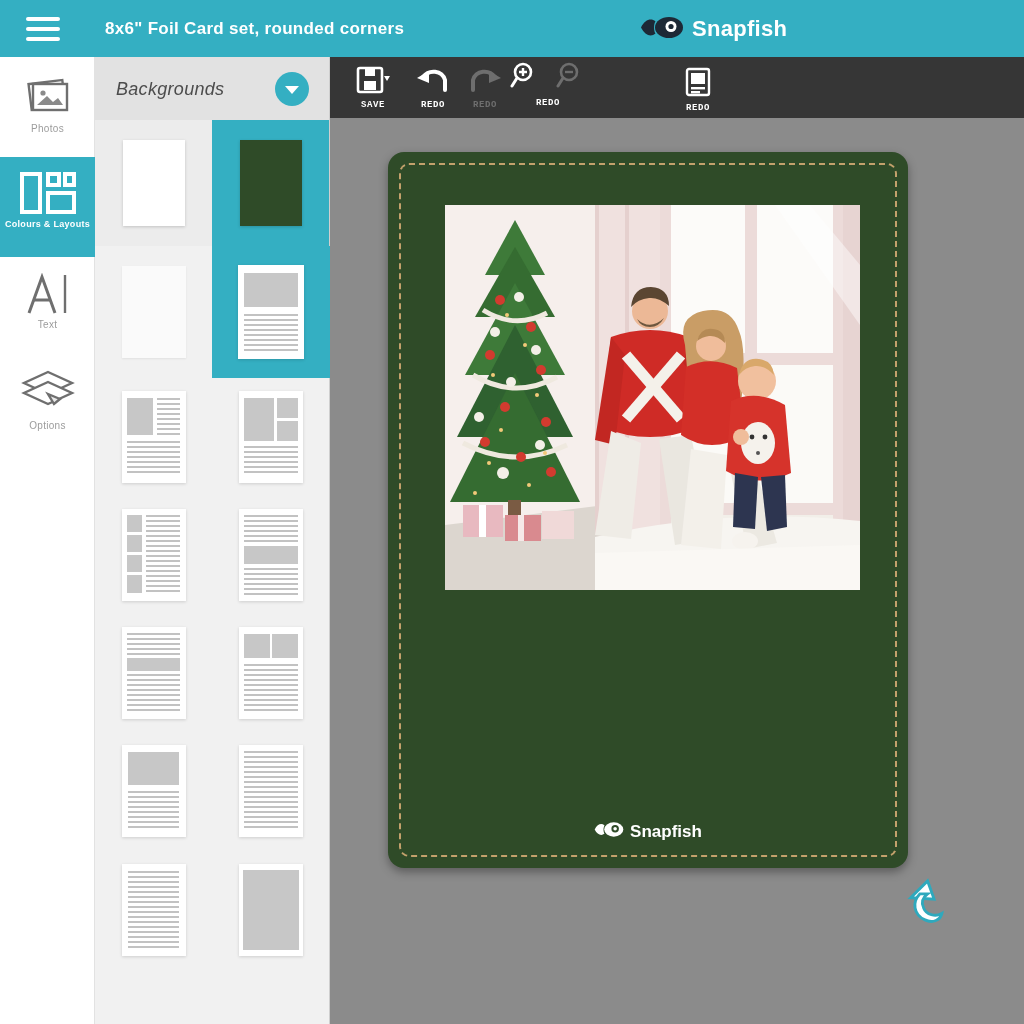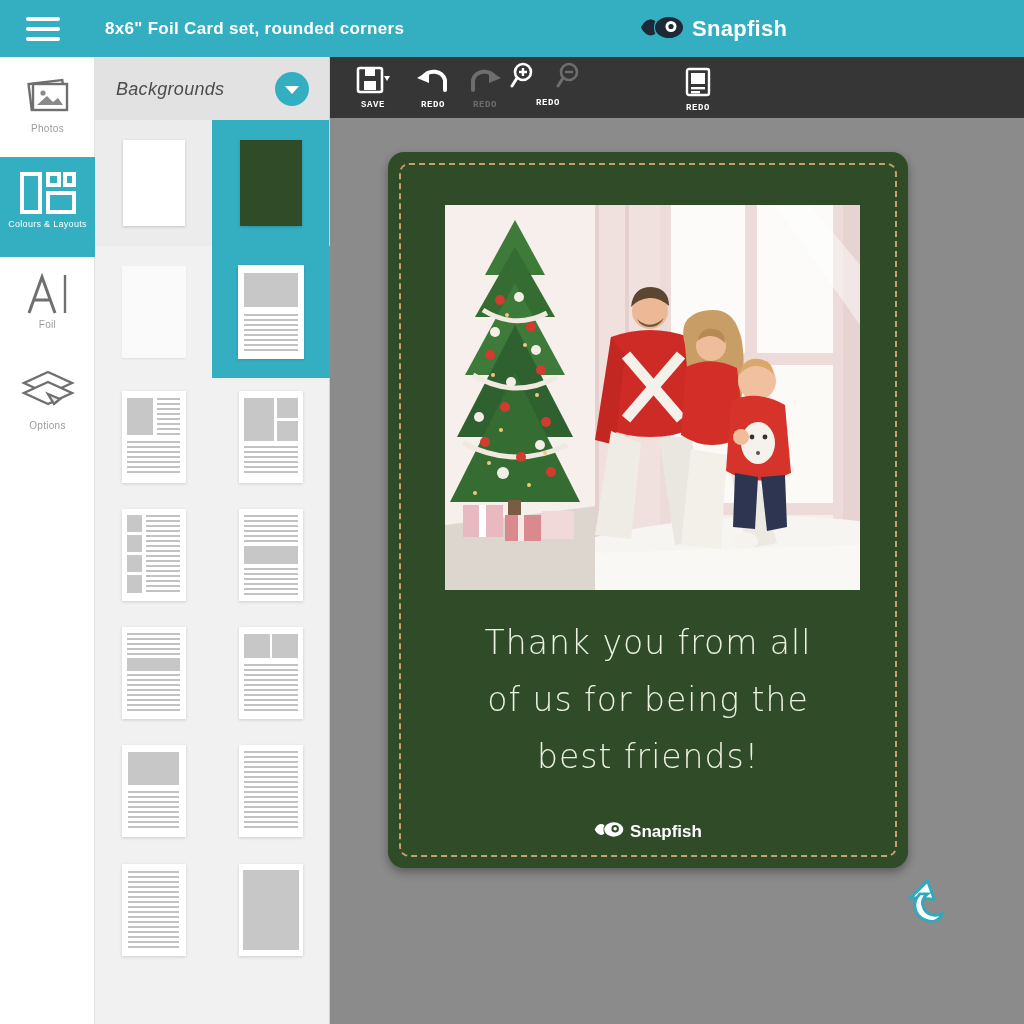--- a/index.html
+++ b/index.html
@@ -20,21 +20,21 @@
     display:flex; align-items:center; gap:8px; }
   .topbar-brand .wordmark { color:#fff; font-size:22px; font-weight:bold; letter-spacing:.3px; }
 
   
   .sidebar { position:absolute; left:0; top:57px; width:95px; bottom:0;
     background:#fff; border-right:1px solid #e2e2e2; z-index:20; }
   .side-item { position:absolute; left:0; width:95px; cursor:pointer; text-align:center; }
   .side-item .icn { display:block; margin:0 auto; }
   .side-item .lbl { display:block; font-size:10px; color:#9c9c9c; letter-spacing:.3px; }
   .side-item.sel { background:#34afc2; }
-  .side-item.sel .lbl { color:#fff; font-size:9px; }
+  .side-item.sel .lbl { color:#fff; font-size:9px;font-weight:bold; }
 
   
   .panel { position:absolute; left:95px; top:57px; width:235px; bottom:0;
     background:#f1f1f1; border-right:1px solid #cfcfcf; z-index:20; }
   .panel-header { position:relative; height:63px; background:#e2e2e2; cursor:pointer;font-style:italic; }
   .panel-header.h2 { height:62px; }
   .panel-header .ph-label { position:absolute; left:21px; top:50%; transform:translateY(-50%);
     font-size:18px; color:#4c4c4c; letter-spacing:.3px; }
   .chev-btn { position:absolute; right:20px; top:50%; transform:translateY(-50%);
     width:34px; height:34px; border-radius:50%; background:#34afc2; border:none; cursor:pointer; }
@@ -140,21 +140,21 @@
     </div>
 
     <div class="side-item" style="top:200px;height:95px">
       <span class="icn" style="margin-top:16px">
         <svg width="46" height="42" viewBox="0 0 46 42" fill="none" stroke="#6f6f6f" stroke-width="3">
           <path d="M4,40 L17,4 L30,40"></path>
           <path d="M9,27 L25,27"></path>
           <path d="M40,2 L40,40" stroke-width="2.4"></path>
         </svg>
       </span>
-      <span class="lbl">Foil</span>
+      <span class="lbl">Text</span>
     </div>
 
     <div class="side-item" style="top:295px;height:100px">
       <span class="icn" style="margin-top:18px">
         <svg width="56" height="46" viewBox="0 0 56 46" fill="none" stroke="#6f6f6f" stroke-width="2.4">
           <path d="M28,2 L52,13 L28,24 L4,13 Z" fill="#fff"></path>
           <path d="M28,12 L52,23 L28,34 L4,23 Z" fill="#fff"></path>
           <path d="M28,24 L40,29 L34,34 Z" fill="#e9e9e9"></path>
         </svg>
       </span>
@@ -419,25 +419,20 @@
             <circle cx="313" cy="248" r="2" fill="#555"></circle>
             <path d="M290,268 L288,322 L310,324 L313,272 Z" fill="#2d3550"></path>
             <path d="M316,272 L322,326 L342,322 L340,270 Z" fill="#2d3550"></path>
             <ellipse cx="300" cy="336" rx="13" ry="9" fill="#f6f3ee"></ellipse>
             <circle cx="296" cy="232" r="8" fill="#f0bd9b"></circle>
           </g>
           <path d="M150,348 L415,340 L415,385 L150,385 Z" fill="#faf8f4"></path>
         </svg>
       </div>
 
-      <div class="card-message" id="card-message">
-          <div>Thank you from all</div>
-          <div>of us for being the</div>
-          <div>best friends!</div>
-        </div>
 
       <div class="card-brand">
         <span>
           <svg width="30" height="19" viewBox="0 0 44 27">
             <path d="M1,13.5 C5,5.5 11,3.5 15.5,7.5 C13.5,9.5 13.5,17.5 15.5,19.5 C11,23.5 5,21.5 1,13.5 Z" fill="#fff"></path>
             <ellipse cx="29" cy="13.5" rx="14" ry="10.5" fill="#fff"></ellipse>
             <circle cx="31" cy="12.5" r="5.5" fill="#2f4b28"></circle>
             <circle cx="31" cy="12.5" r="2.6" fill="#fff"></circle>
           </svg>
         </span>

